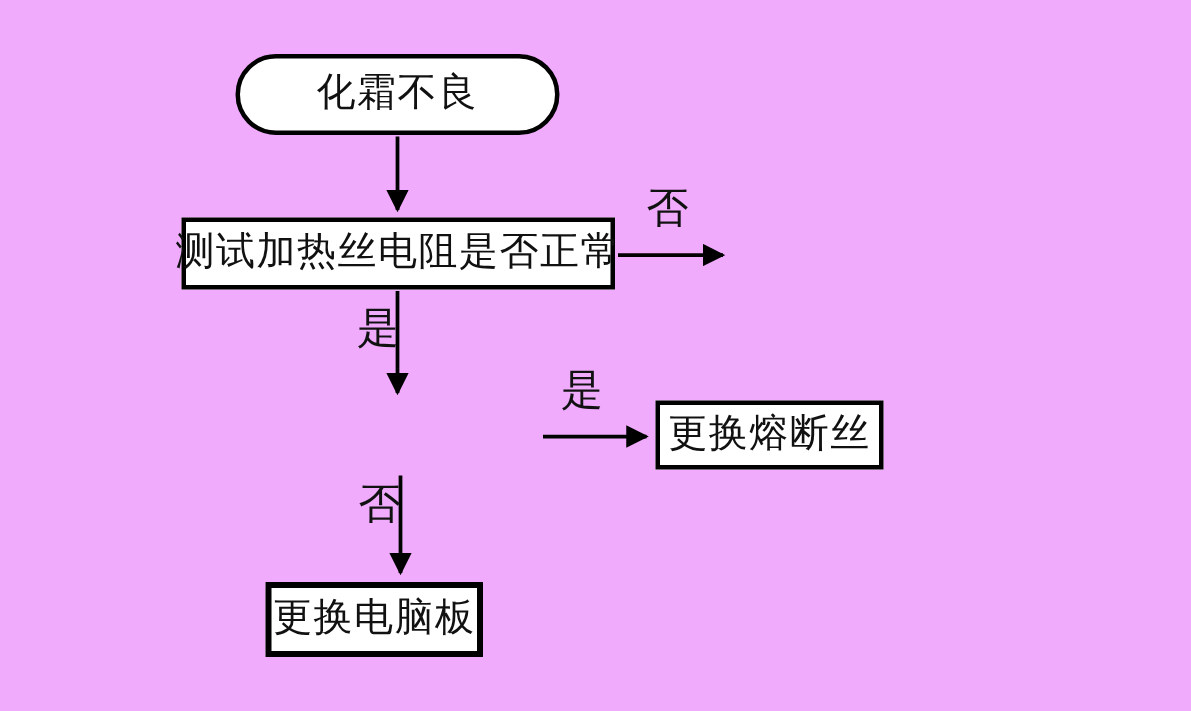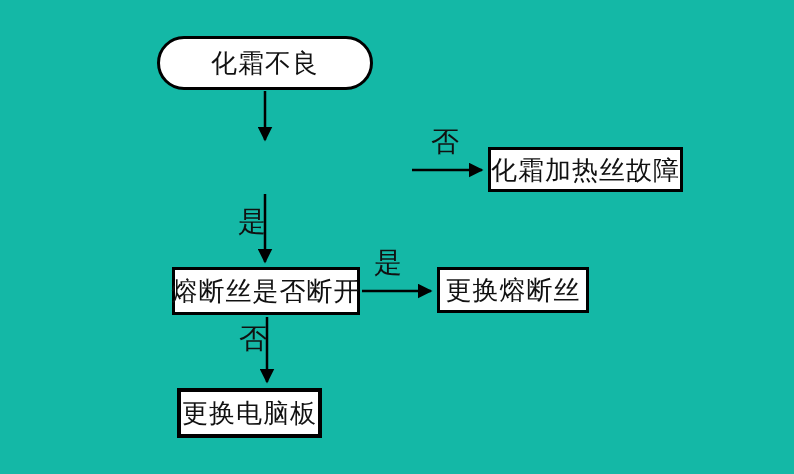--- a/index.html
+++ b/index.html
@@ -4,23 +4,23 @@
 <style>
   html, body {
     margin: 0;
     padding: 0;
     background: #ffffff;
   }
   #stage {
     position: relative;
     width: 794px;
     height: 474px;
-    background: #14b8a6;
+    background: #f0abfc;
     overflow: hidden;
-    font-family: Liberation Sans, sans-serif;
+    font-family: Liberation Mono, monospace;
     color: #111111;
   }
   #connectors {
     position: absolute;
     left: 0;
     top: 0;
     width: 794px;
     height: 474px;
     pointer-events: none;
   }
@@ -69,24 +69,23 @@
     </defs>
     <line x1="265" y1="91" x2="265" y2="140" stroke="#000000" stroke-width="2.5" marker-end="url(#arrowhead)"></line>
     <line x1="412" y1="170" x2="482" y2="170" stroke="#000000" stroke-width="2.5" marker-end="url(#arrowhead)"></line>
     <line x1="265" y1="194" x2="265" y2="262" stroke="#000000" stroke-width="2.5" marker-end="url(#arrowhead)"></line>
     <line x1="362" y1="291" x2="431" y2="291" stroke="#000000" stroke-width="2.5" marker-end="url(#arrowhead)"></line>
     <line x1="267" y1="317" x2="267" y2="382" stroke="#000000" stroke-width="2.5" marker-end="url(#arrowhead)"></line>
   </svg>
 
   <div id="node-start" class="node terminator">化霜不良</div>
 
+  <div id="node-test" class="node">测试加热丝电阻是否正常</div>
 
-  <div id="node-heater-fault" class="node">化霜加热丝故障</div>
 
-  <div id="node-fuse-check" class="node">熔断丝是否断开</div>
 
   <div id="node-replace-fuse" class="node">更换熔断丝</div>
 
   <div id="node-replace-board" class="node">更换电脑板</div>
 
   <div id="label-no-1" class="edge-label">否</div>
 
   <div id="label-yes-1" class="edge-label">是</div>
 
   <div id="label-yes-2" class="edge-label">是</div>

